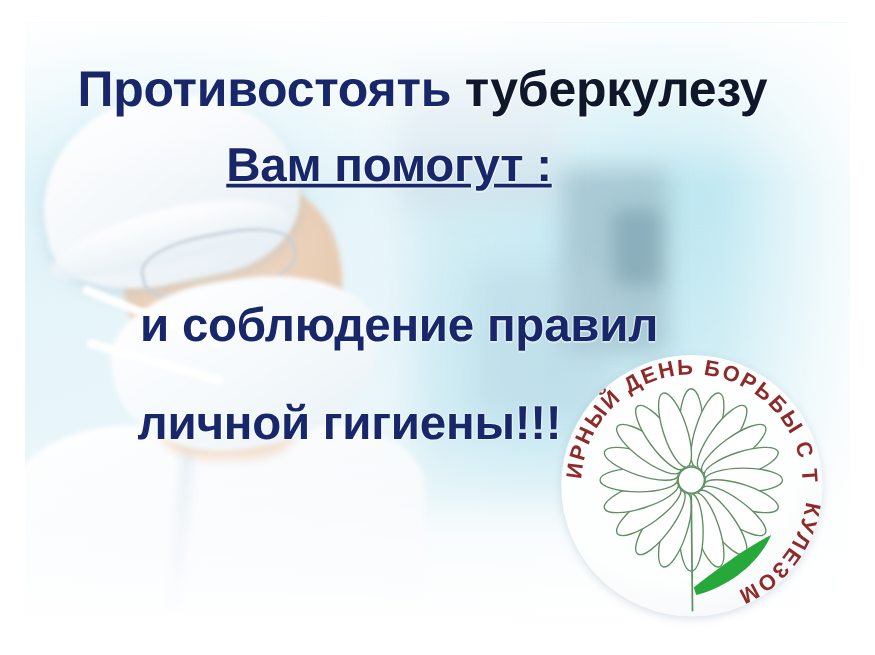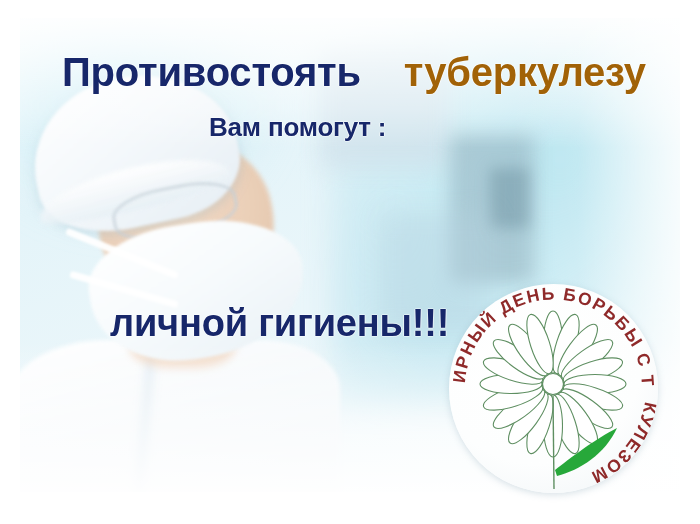--- a/index.html
+++ b/index.html
@@ -186,25 +186,25 @@
     font-weight: bold;
     letter-spacing: -0.2px;
     color: #17276a;
     text-shadow:
        1px 0 0 rgba(255,255,255,0.55),
       -1px 0 0 rgba(255,255,255,0.55),
        0 1px 0 rgba(255,255,255,0.45),
        0 -1px 0 rgba(255,255,255,0.45);
   }
   .line-1 { left: 62px;  top: 50px;  font-size: 40px; }
-  .line-2 { left: 209px; top: 112px; font-size: 26px; }
+  .line-2 { left: 181px; top: 112px; font-size: 38px; text-decoration: underline; }
   .line-3 { left: 106px; top: 178px; font-size: 38px; }
   .line-4 { left: 112px; top: 240px; font-size: 38px; }
-  .line-5 { left: 110px; top: 302px; font-size: 38px; }
-  .accent-red { color: #a16207; margin-left: 32px; }
+  .line-5 { left: 110px; top: 318px; font-size: 38px; }
+  .accent-red { color: #0f172a; }
 
   
   .emblem {
     position: absolute;
     left: 449px; top: 284px;
     width: 209px; height: 209px;
     border-radius: 50%;
     background: radial-gradient(circle at 42% 36%, #ffffff 0%, #fdfefe 58%, #f2f6f8 90%, #e7eef2 100%);
     box-shadow: 0 2px 7px rgba(130,160,175,0.30);
     overflow: hidden;
@@ -289,16 +289,17 @@
 
       <path d="M 104,112 L 105,205" stroke="#5f8f62" stroke-width="1.4" fill="none"></path>
 
       <path d="M 106,186 C 120,175 146,155 168,144 C 156,170 131,186 108,192 Z" fill="#27a83a"></path>
     </svg>
   </div>
 
   <div class="text-block">
     <div class="line line-1"><span>Противостоять </span><span class="accent-red">туберкулезу</span></div>
     <div class="line line-2">Вам помогут :</div>
+    <div class="line line-4">и соблюдение правил</div>
     <div class="line line-5">личной гигиены!!!</div>
   </div>
 
 </div>
 
 </body></html>

